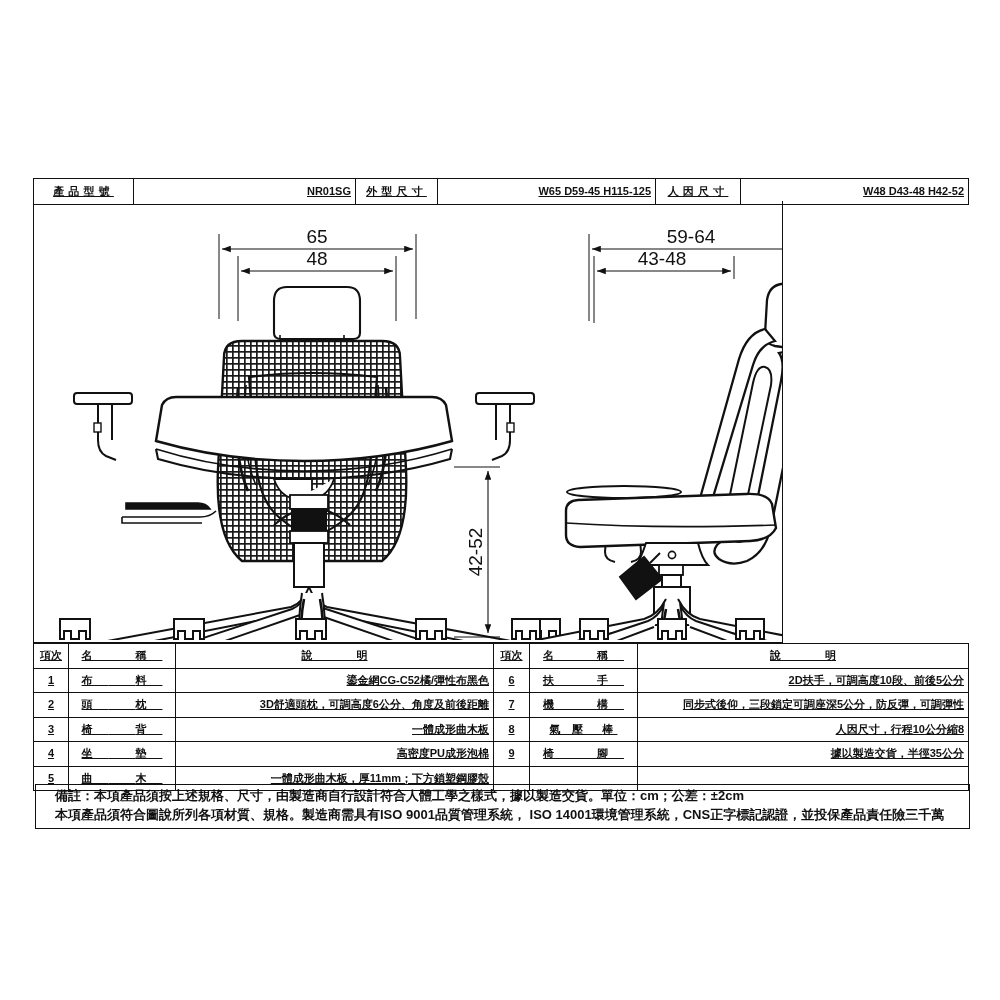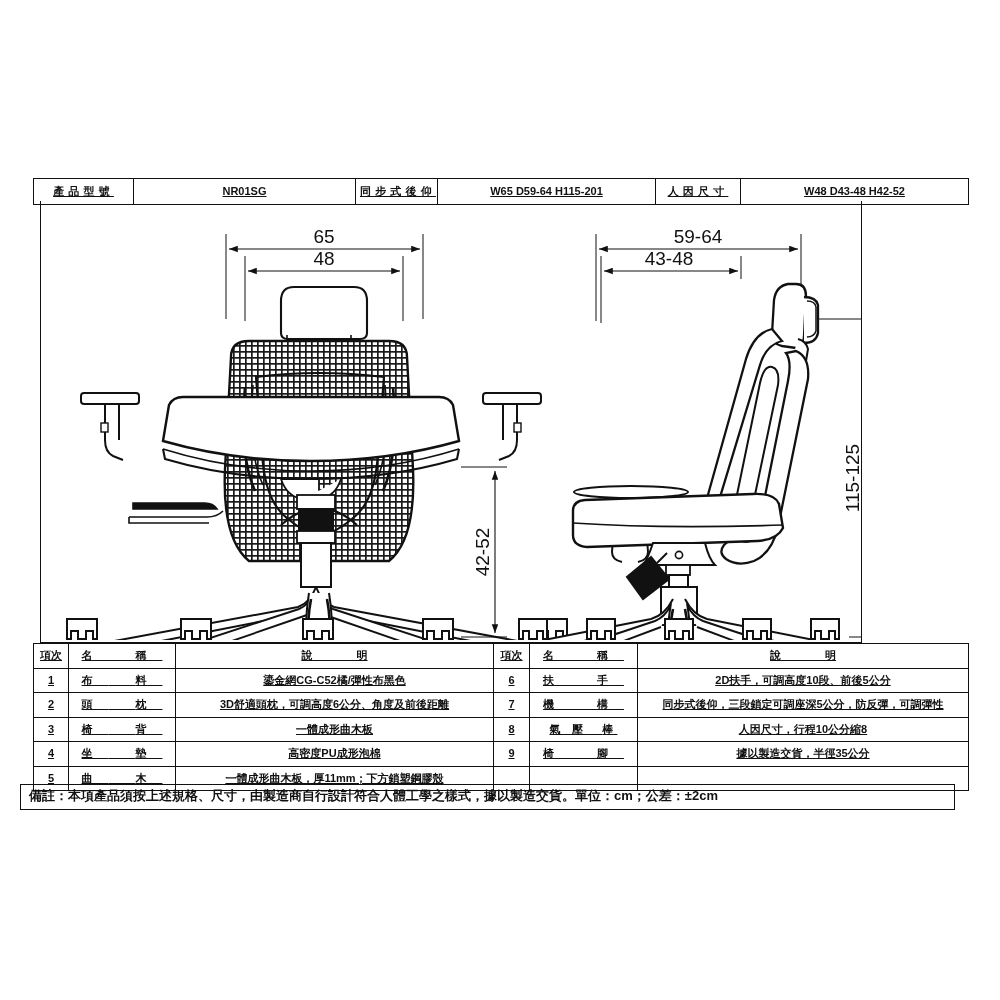--- a/index.html
+++ b/index.html
@@ -17,51 +17,51 @@
   .tbl td{
     border:1.6px solid #111;
     font-size:11px;
     padding:1px 4px;
     line-height:1.15;
     white-space:nowrap;
     overflow:hidden;
     text-decoration:underline;
   }
   .c{text-align:center;}
-  .l{text-align:center;}
+  .l{text-align:right;}
   .sp{letter-spacing:.38em;}      
   .sp2{letter-spacing:1.45em;}    
   .bold{font-weight:700;}
 
   
   #hdr{position:absolute;left:33px;top:178px;width:935px;}
   #hdr td{height:23px;font-weight:700;}
 
   
   #frame{
-    position:absolute;left:40px;top:201px;
-    width:822px;height:442px;
+    position:absolute;left:33px;top:201px;
+    width:750px;height:442px;
     border:1.6px solid #111;border-top:none;
     box-sizing:border-box;
     overflow:hidden;
   }
   #frame svg{display:block;}
 
   
   #specL{position:absolute;left:33px;top:643px;width:460px;}
   #specR{position:absolute;left:493px;top:643px;width:475px;}
   #specL td,#specR td{height:21.5px;}
   .desc{font-weight:700;font-size:13px;margin-top:16px;}
   .descS{font-weight:700;font-size:11.6px;}
 
   
   #notes{
-    position:absolute;left:20px;top:784px;width:935px;
+    position:absolute;left:35px;top:784px;width:935px;
     border:1.6px solid #111;box-sizing:border-box;
-    padding:2px 4px 3px 8px;
+    padding:2px 4px 3px 19px;
   }
   #notes div{font-size:13px;font-weight:700;line-height:1.45;white-space:nowrap;}
 
   .dimtxt{font-family:"Liberation Sans",sans-serif;font-size:19px;fill:#111;}
 </style>
 </head>
 <body>
 
 <div id="sheet">
 
@@ -71,22 +71,22 @@
         <col style="width:222px">
       <col style="width:82px">
         <col style="width:218px">
       <col style="width:85px">
         <col style="width:228px">
     </colgroup>
     <tbody>
         <tr>
       <td class="c sp">產品型號</td>
       <td class="l">NR01SG</td>
-      <td class="c sp">同步式後仰</td>
-      <td class="l">W65 D59-64 H115-201</td>
+      <td class="c sp">外型尺寸</td>
+      <td class="l">W65 D59-45 H115-125</td>
       <td class="c sp">人因尺寸</td>
       <td class="l">W48 D43-48 H42-52</td>
     </tr>
   </tbody>
     </table>
 
   <div id="frame">
   <svg width="932" height="439" viewBox="0 0 932 439" xmlns="http://www.w3.org/2000/svg">
     <defs>
 
@@ -350,15 +350,16 @@
     <tr>
       <td class="c bold"></td>
       <td class="c bold"></td>
       <td class="l desc"></td>
     </tr>
   </tbody>
     </table>
 
   <div id="notes">
     <div>備註：本項產品須按上述規格、尺寸，由製造商自行設計符合人體工學之樣式，據以製造交貨。單位：cm；公差：±2cm</div>
+    <div>本項產品須符合圖說所列各項材質、規格。製造商需具有ISO 9001品質管理系統， ISO 14001環境管理系統，CNS正字標記認證，並投保產品責任險三千萬</div>
   </div>
 
 </div>
 
 </body></html>

